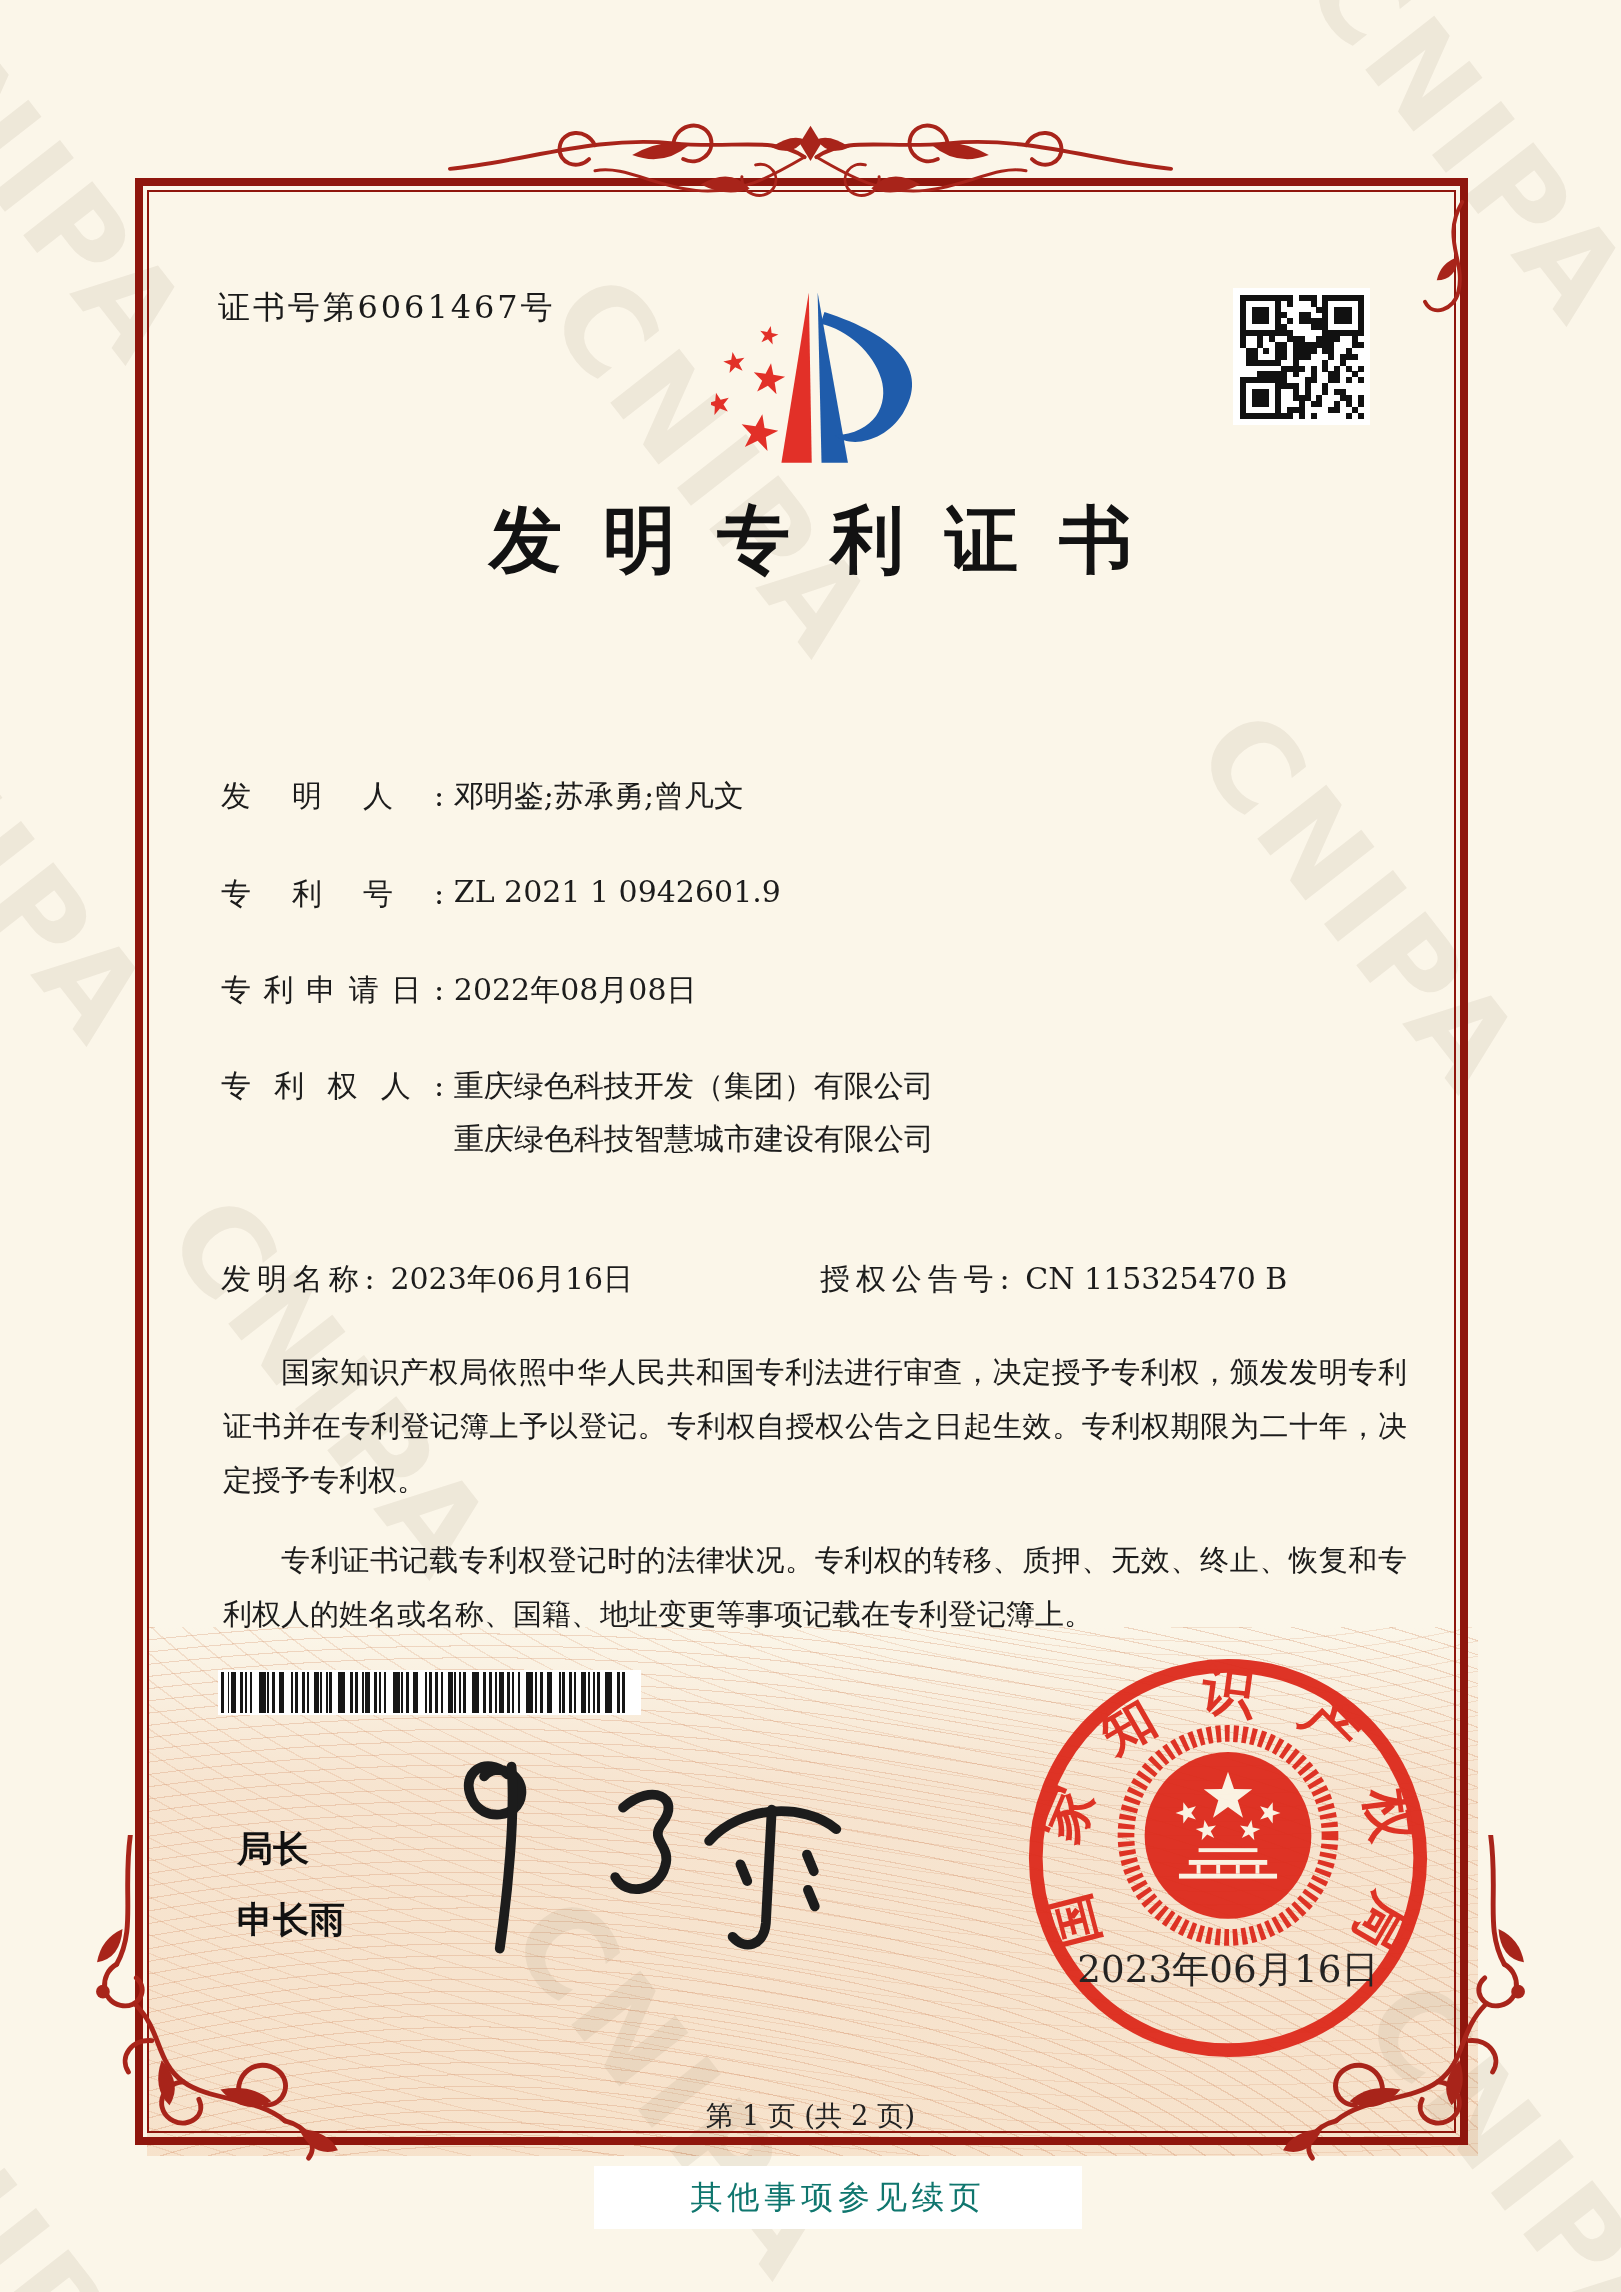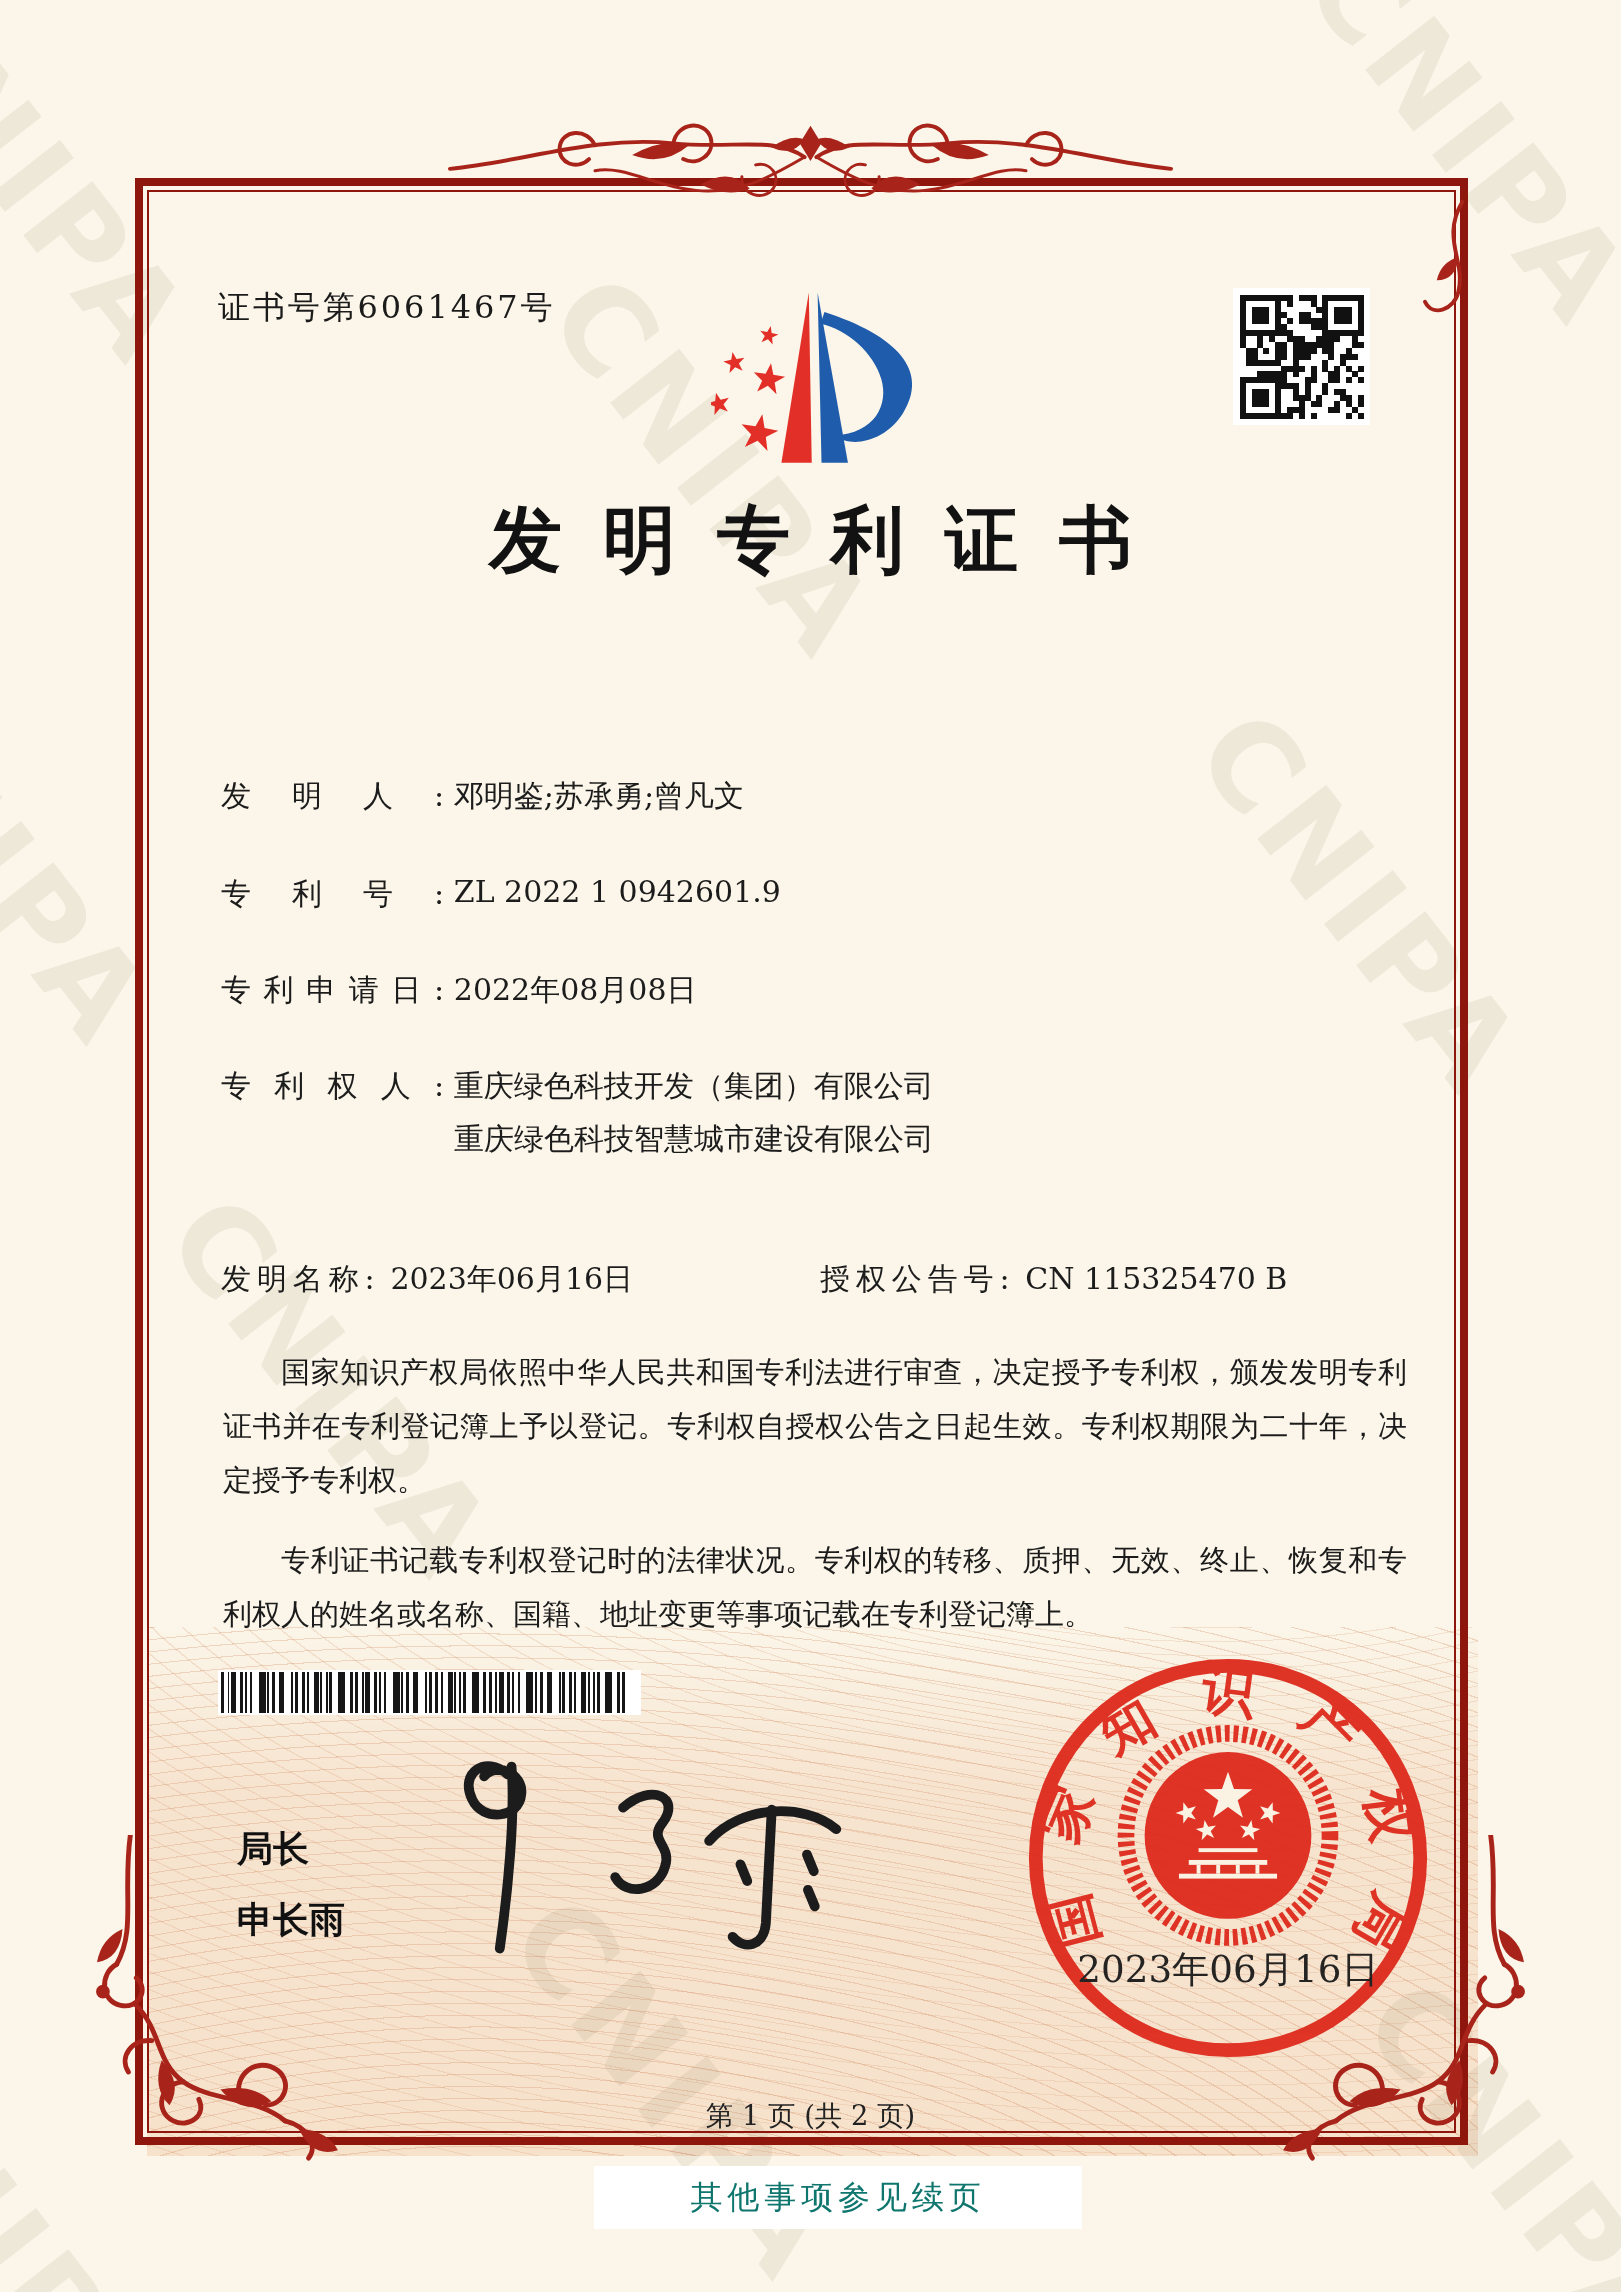--- a/index.html
+++ b/index.html
@@ -406,21 +406,21 @@
         <i style="left:118px;top:118px"></i>
       </div>
   </div>
 
   <div class="title">发明专利证书</div>
 
   <div class="field" style="top:776px">
     <span class="flabel">发明人:</span><span class="fvalue">邓明鉴;苏承勇;曾凡文</span>
   </div>
   <div class="field" style="top:874px">
-    <span class="flabel">专利号:</span><span class="fvalue">ZL 2022 1 0942601.9</span>
+    <span class="flabel">专利号:</span><span class="fvalue">ZL 2021 1 0942601.9</span>
   </div>
   <div class="field" style="top:970px">
     <span class="flabel">专利申请日:</span><span class="fvalue">2022年08月08日</span>
   </div>
   <div class="field" style="top:1066px">
     <span class="flabel">专利权人:</span><span class="fvalue">重庆绿色科技开发（集团）有限公司</span>
     <span class="fvalue2">重庆绿色科技智慧城市建设有限公司</span>
   </div>
 
   <div class="field" style="top:1259px">

